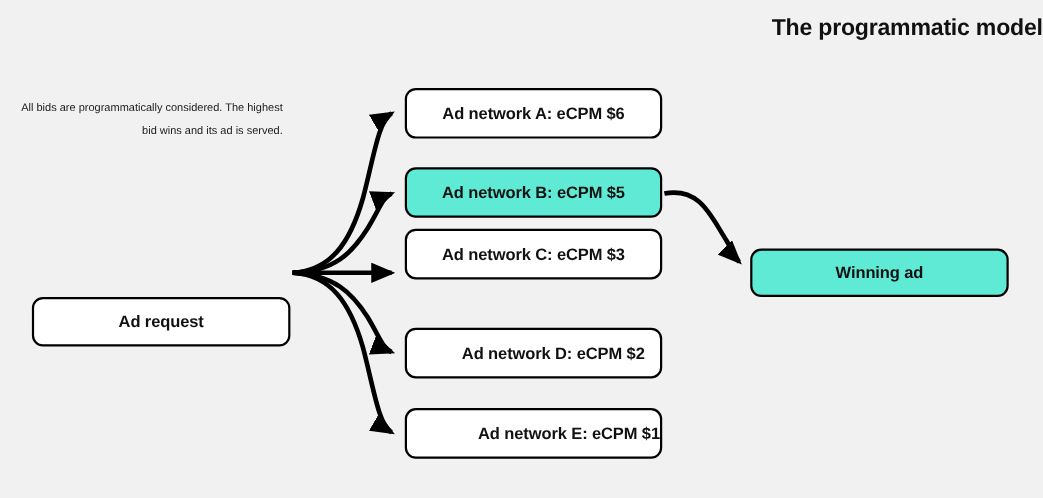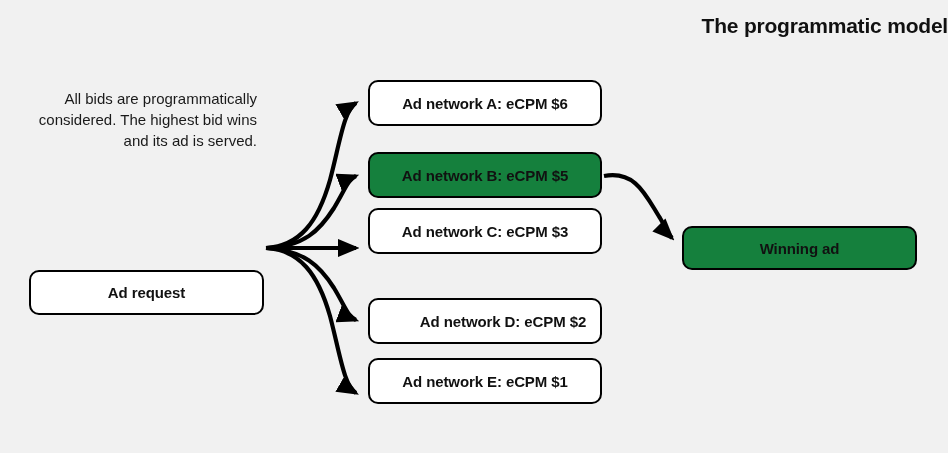--- a/index.html
+++ b/index.html
@@ -37,58 +37,58 @@
     font-weight: bold;
     color: #111111;
     letter-spacing: -0.2px;
   }
   .description {
     position: absolute;
     left: 14px;
     top: 88px;
     width: 243px;
     text-align: right;
-    font-size: 15px;
+    font-size: 10px;
     line-height: 21px;
     color: #1a1a1a;
   }
   .node {
     position: absolute;
     box-sizing: border-box;
     border: 2px solid #000000;
     border-radius: 10px;
     background: #ffffff;
     display: flex;
     align-items: center;
     justify-content: center;
     font-size: 15px;
     font-weight: bold;
     color: #111111;
     letter-spacing: -0.1px;
   }
   .node.green {
-    background: #15803d;
+    background: #5eead4;
   }
   .node-request {
     left: 29px;
     top: 226px;
     width: 235px;
     height: 45px;
     margin-top: 44px;
   }
   .node-net {
     left: 368px;
     width: 234px;
     height: 46px;
   }
   .net-0 { top: 80px; }
   .net-1 { top: 152px; }
   .net-2 { top: 208px; }
   .net-3 { top: 298px; padding-left: 36px; }
-  .net-4 { top: 358px; }
+  .net-4 { top: 371px; justify-content: flex-end; }
   .node-winner {
     left: 682px;
     top: 226px;
     width: 235px;
     height: 44px;
   }
 </style>
 </head>
 <body>
 

